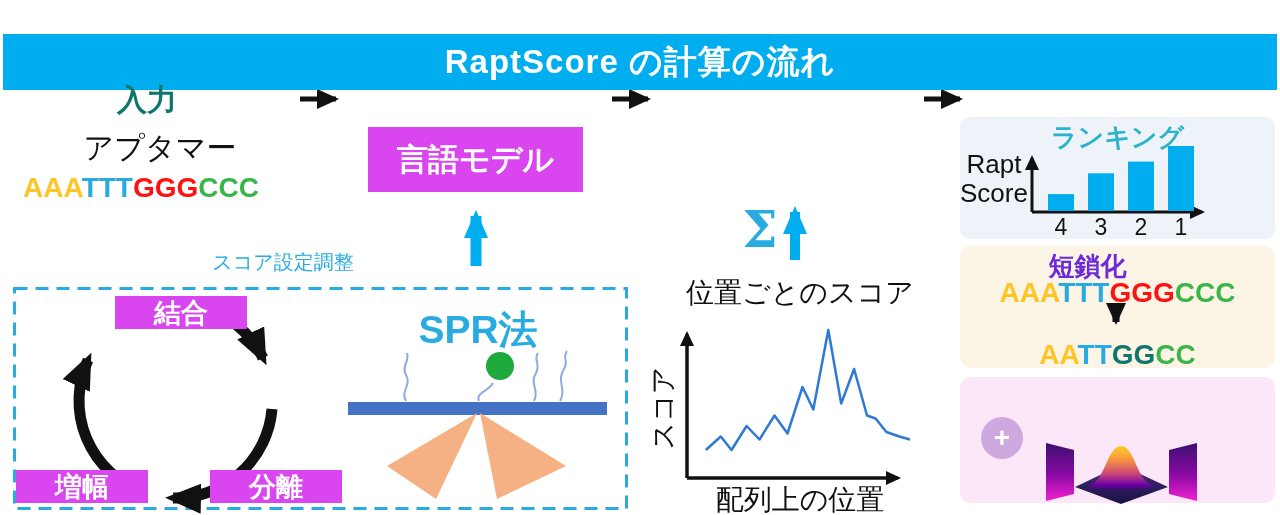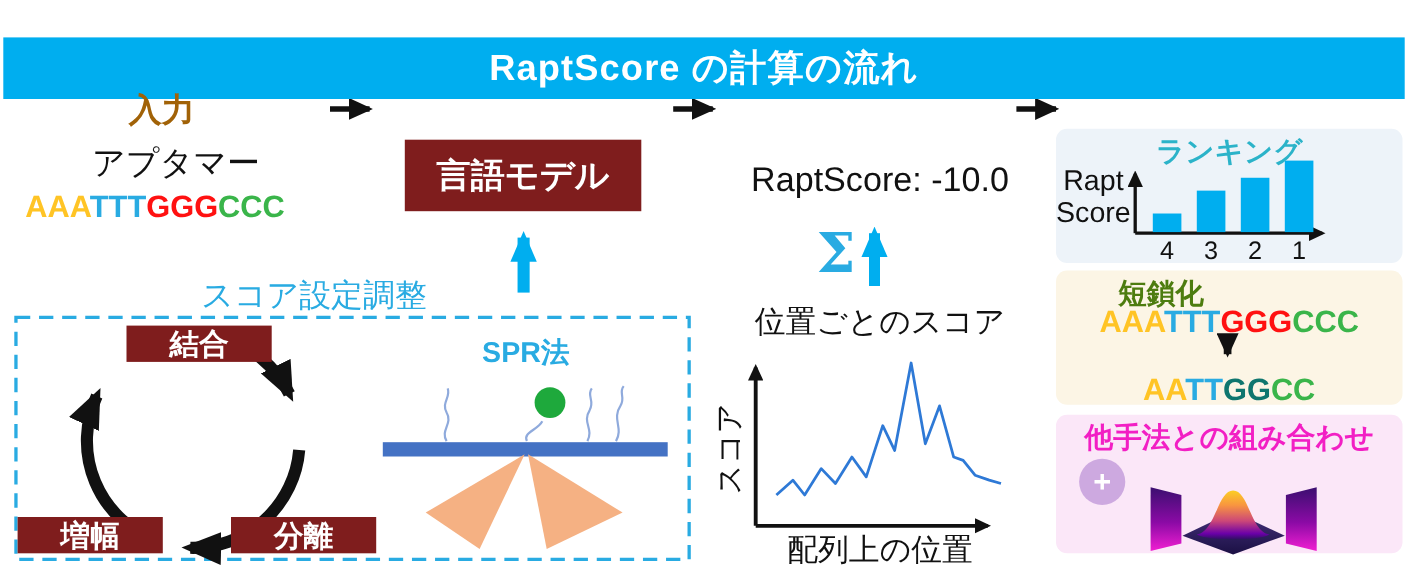--- a/index.html
+++ b/index.html
@@ -2,24 +2,24 @@
 <html><head>
 <meta charset="utf-8">
 <style>
   html,body{margin:0;padding:0;background:#fff;}
   .canvas{position:relative;width:1280px;height:515px;background:#fff;overflow:hidden;
           font-family:"Liberation Sans","DejaVu Sans",sans-serif;}
   .abs{position:absolute;}
   .banner{left:3px;top:6px;width:1274px;height:56px;background:#00AEEF;
           display:flex;align-items:center;justify-content:center;margin-top:28px;}
   .banner span{color:#fff;font-size:33px;font-weight:600;letter-spacing:1px;}
-  .step{top:80px;font-size:30px;font-weight:600;color:#a16207;text-align:center;}
+  .step{top:80px;font-size:30px;font-weight:600;color:#0f766e;text-align:center;}
   .blacktxt{color:#111;}
   .seq{font-size:28px;font-weight:bold;text-align:center;letter-spacing:0px;}
-  .cyanbox{background:#7f1d1d;color:#fff;display:flex;align-items:center;justify-content:center;}
+  .cyanbox{background:#d946ef;color:#fff;display:flex;align-items:center;justify-content:center;}
   .panel{left:960px;width:315px;border-radius:10px;}
   .ptitle{font-size:26px;font-weight:600;text-align:center;}
   svg.overlay{position:absolute;left:0;top:0;z-index:2;}
   .txt{z-index:3;}
   .panelbg{z-index:1;}
   .sigma{font-family:"DejaVu Serif","Liberation Serif",serif;font-weight:600;}
   .rot{transform:rotate(-90deg);transform-origin:center center;}
   .pluscircle{width:42px;height:42px;border-radius:50%;background:#CDA9E0;color:#fff;
               display:flex;align-items:center;justify-content:center;font-size:28px;font-weight:bold;}
   .ranklabel{position:absolute;top:214px;width:30px;text-align:center;font-size:23px;color:#111;z-index:3;}
@@ -141,48 +141,46 @@
 
   <div class="abs step txt" style="left:87px;width:120px;">入力</div>
 
   <div class="abs txt blacktxt" style="left:40px;top:128px;width:240px;font-size:30px;text-align:center;">アプタマー</div>
   <div class="abs txt seq" style="left:10px;top:172px;width:262px;"><span style="color: rgb(255, 196, 37);">AAA</span><span style="color: rgb(41, 171, 226);">TTT</span><span style="color: rgb(255, 17, 17);">GGG</span><span style="color: rgb(58, 181, 74);">CCC</span></div>
 
   <div class="abs cyanbox txt" style="left:368px;top:127px;width:215px;height:65px;">
     <span style="font-size:31px;font-weight:600;">言語モデル</span>
   </div>
 
-  <div class="abs txt blacktxt" style="left:660px;top:146px;width:280px;font-size:31px;text-align:center;">RaptScore: -10.0</div>
   <div class="abs txt sigma" style="left:740px;top:200px;width:40px;font-size:50px;color:#29ABE2;text-align:center;">Σ</div>
   <div class="abs txt blacktxt" style="left:660px;top:274px;width:280px;font-size:28px;text-align:center;">位置ごとのスコア</div>
   <div class="abs txt blacktxt rot" style="left:608px;top:390px;width:110px;font-size:27px;text-align:center;">スコア</div>
   <div class="abs txt blacktxt" style="left:680px;top:481px;width:240px;font-size:28px;text-align:center;">配列上の位置</div>
 
   <div class="abs txt ptitle" style="left:960px;top:120px;width:315px;color:#2BB3C9;font-family:Liberation Serif, serif;">ランキング</div>
   <div class="abs txt blacktxt" style="left:960px;top:150px;width:68px;font-size:26px;text-align:center;line-height:29px;">
     <div>Rapt</div>
     <div>Score</div>
   </div>
   <div id="rank-cat-labels">
       <div class="ranklabel" style="left: 1046px;">4</div>
       <div class="ranklabel" style="left: 1086px;">3</div>
       <div class="ranklabel" style="left: 1126px;">2</div>
       <div class="ranklabel" style="left: 1166px;">1</div>
     </div>
 
-  <div class="abs txt ptitle" style="left:924px;top:249px;width:263px;color:#4d7c0f;">短鎖化</div>
+  <div class="abs txt ptitle" style="left:956px;top:249px;width:263px;color:#6d28d9;">短鎖化</div>
   <div class="abs txt seq" style="left:985px;top:277px;width:265px;"><span style="color: rgb(255, 196, 37);">AAA</span><span style="color: rgb(41, 171, 226);">TTT</span><span style="color: rgb(255, 17, 17);">GGG</span><span style="color: rgb(58, 181, 74);">CCC</span></div>
   <div class="abs txt seq" style="left:985px;top:339px;width:265px;"><span style="color: rgb(255, 196, 37);">AA</span><span style="color: rgb(41, 171, 226);">TT</span><span style="color: #0f766e;">GG</span><span style="color: rgb(58, 181, 74);">CC</span></div>
 
-  <div class="abs txt ptitle" style="left:960px;top:380px;width:315px;color:#F21FC4;">他手法との組み合わせ</div>
   <div class="abs txt pluscircle" style="left:981px;top:417px;">
     <span>+</span>
   </div>
 
-  <div class="abs txt" style="left:178px;top:249px;width:210px;font-size:29px;color:#29ABE2;text-align:right;">スコア設定調整</div>
+  <div class="abs txt" style="left:178px;top:249px;width:210px;font-size:20px;color:#29ABE2;text-align:center;">スコア設定調整</div>
 
   <div class="abs cyanbox txt" style="left:16px;top:470px;width:132px;height:33px;font-size:27px;font-weight:600;">増幅</div>
   <div class="abs cyanbox txt" style="left:115px;top:296px;width:132px;height:33px;font-size:27px;font-weight:600;">結合</div>
   <div class="abs cyanbox txt" style="left:210px;top:470px;width:132px;height:33px;font-size:27px;font-weight:600;">分離</div>
 
-  <div class="abs txt" style="left:398px;top:303px;width:160px;font-size:26px;font-weight:600;color:#29ABE2;text-align:center;">SPR法</div>
+  <div class="abs txt" style="left:398px;top:303px;width:160px;font-size:39px;font-weight:600;color:#29ABE2;text-align:center;">SPR法</div>
 
 </div>
 
 </body></html>

